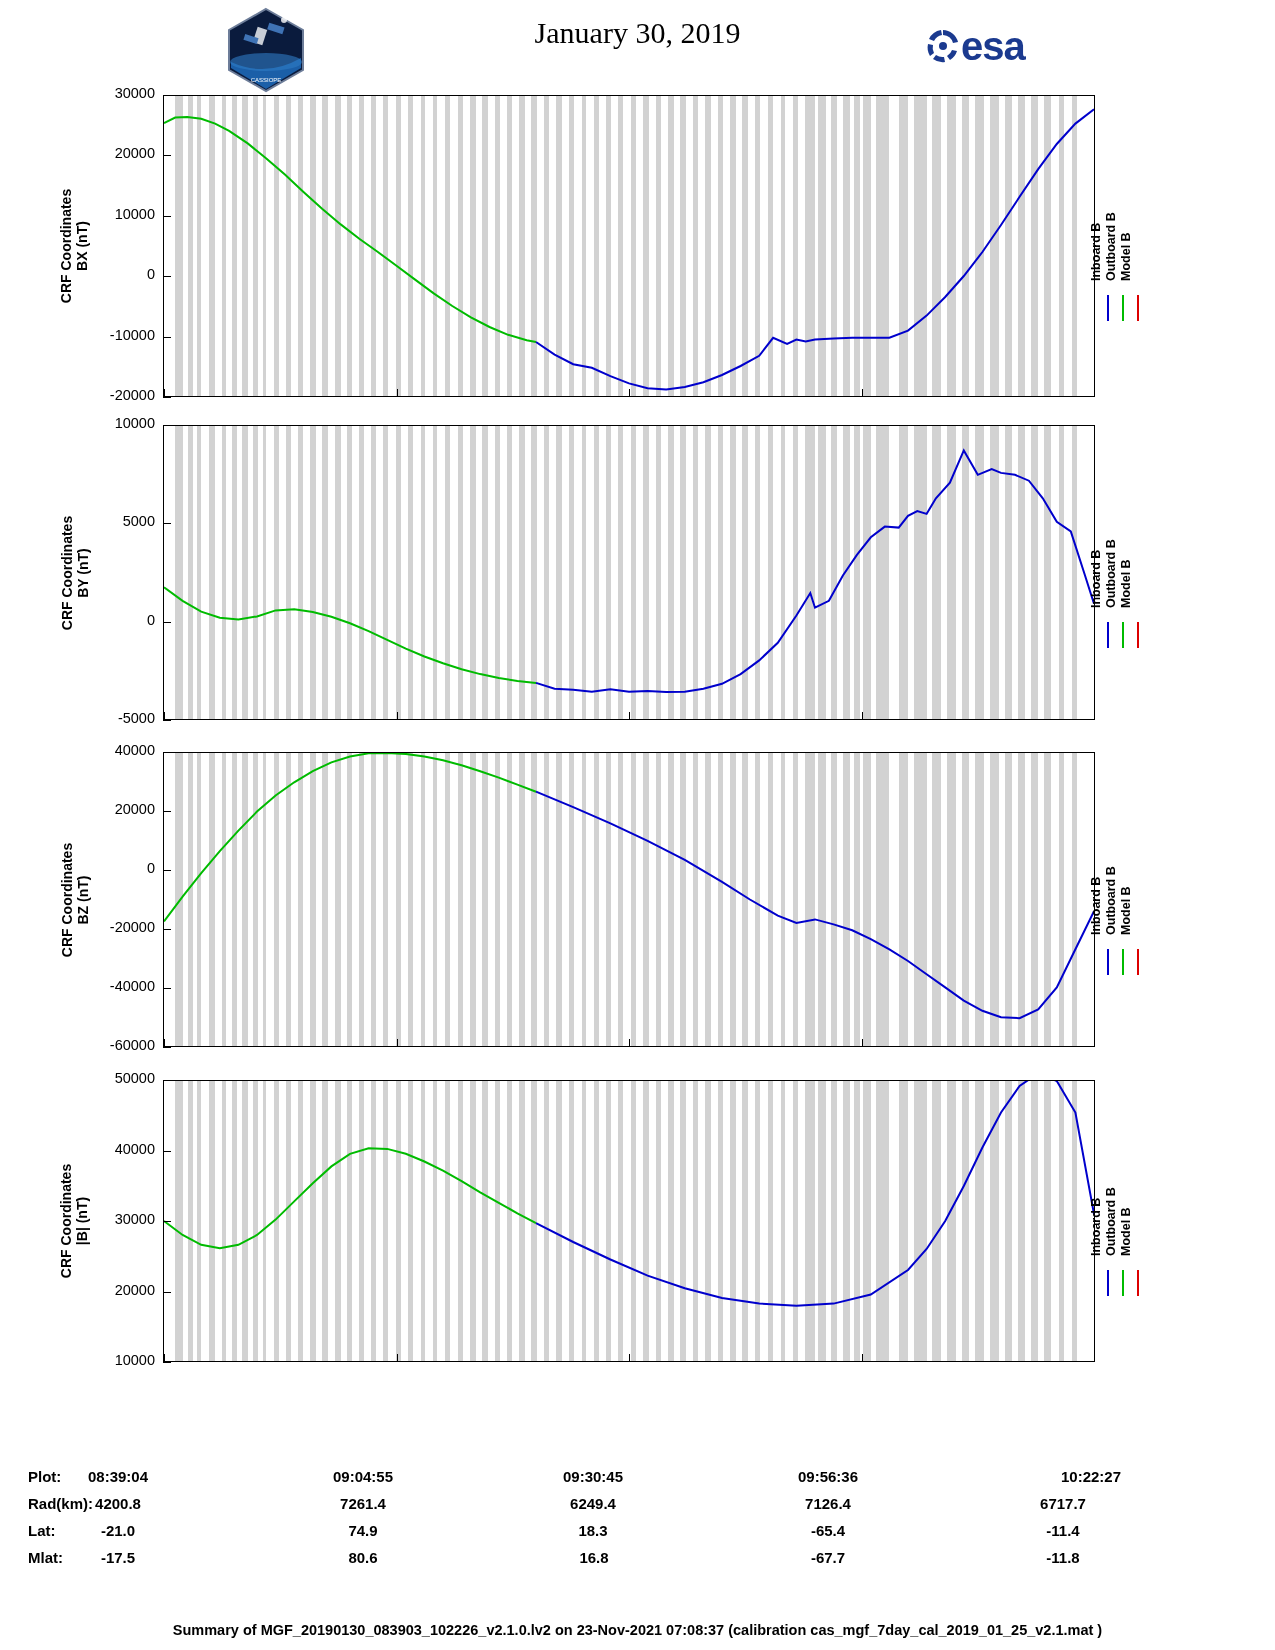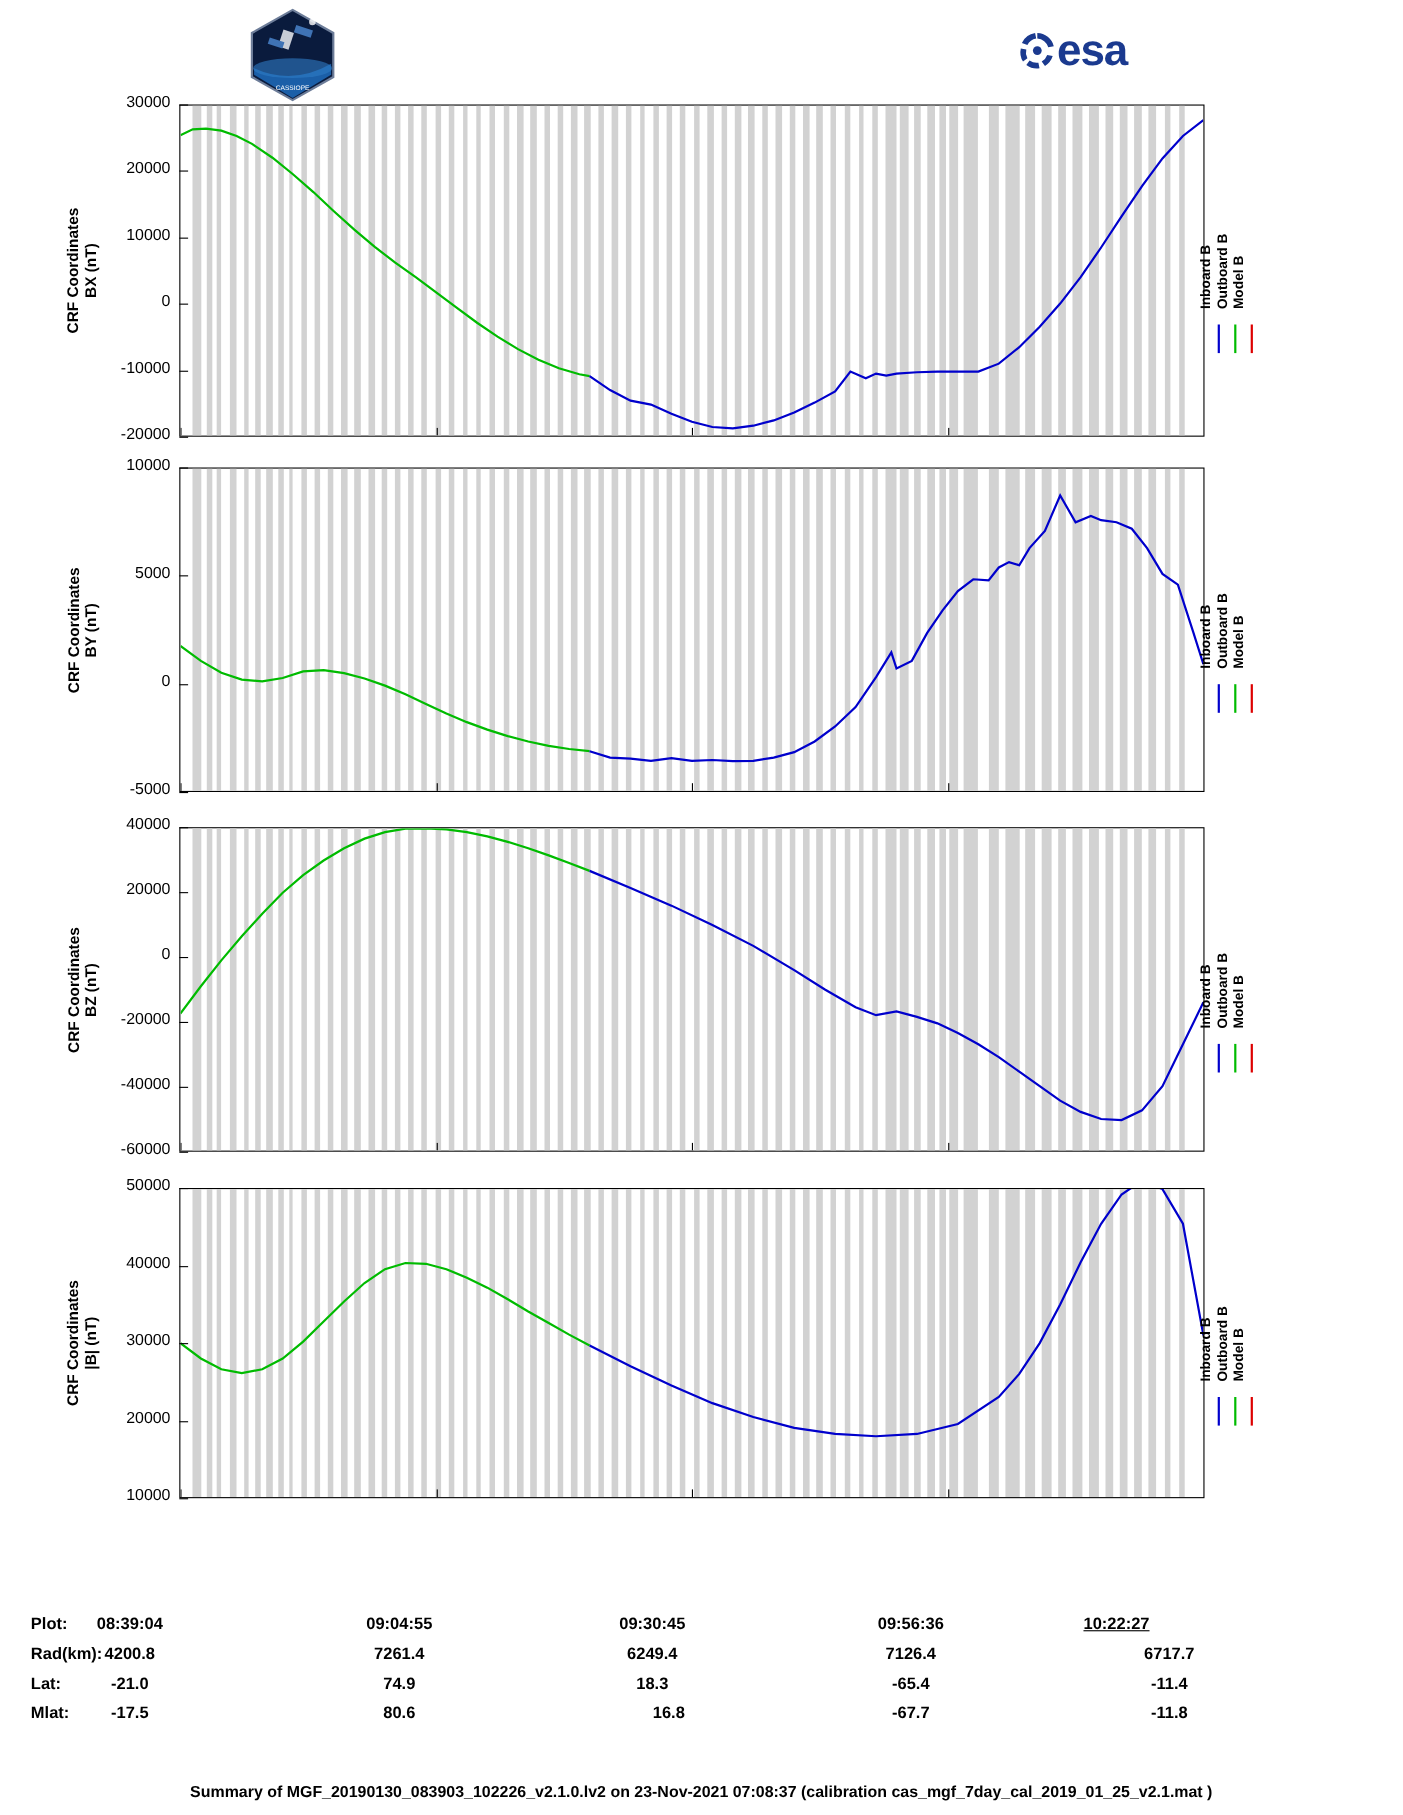--- a/index.html
+++ b/index.html
@@ -68,20 +68,21 @@
     font-size:14.5px;font-weight:700;color:#000;
   }
   .tickmark{position:absolute;width:1px;height:7px;background:#000;bottom:0;}
 </style>
 </head>
 <body>
 
 <div class="page">
 
   <div class="title">
+    <span class="l2">January 30, 2019</span>
   </div>
 
   <div class="logo-left">
     <svg width="88" height="88" viewBox="0 0 88 88">
       <polygon points="44,3 81,24 81,64 44,85 7,64 7,24" fill="#0a1b3d" stroke="#6d7d99" stroke-width="2"></polygon>
       <path d="M9,56 Q44,72 79,52 L79,62 L44,83 L9,62 Z" fill="#1b5fa8"></path>
       <ellipse cx="44" cy="56" rx="36" ry="9" fill="#2e7bc4" opacity="0.6"></ellipse>
       <rect x="33" y="22" width="10" height="16" fill="#c8cdd6" transform="rotate(18 38 30)"></rect>
       <rect x="46" y="19" width="16" height="7" fill="#3f73b5" transform="rotate(18 54 22)"></rect>
       <rect x="22" y="30" width="14" height="6" fill="#3f73b5" transform="rotate(18 29 33)"></rect>
@@ -595,21 +596,21 @@
       </div>
     </div>
 
   <div class="tbl" id="tbl">
       <div class="row">
         <div class="lbl">Plot:</div>
         <div class="val" style="left: 20px;">08:39:04</div>
         <div class="val" style="left: 265px;">09:04:55</div>
         <div class="val" style="left: 495px;">09:30:45</div>
         <div class="val" style="left: 730px;">09:56:36</div>
-        <div class="val" style="left: 917px; text-decoration: underline;">10:22:27</div>
+        <div class="val" style="left: 993px;">10:22:27</div>
       </div>
       <div class="row">
         <div class="lbl">Rad(km):</div>
         <div class="val" style="left: 20px;">4200.8</div>
         <div class="val" style="left: 265px;">7261.4</div>
         <div class="val" style="left: 495px;">6249.4</div>
         <div class="val" style="left: 730px;">7126.4</div>
         <div class="val" style="left: 965px;">6717.7</div>
       </div>
       <div class="row">
@@ -617,20 +618,20 @@
         <div class="val" style="left: 20px;">-21.0</div>
         <div class="val" style="left: 265px;">74.9</div>
         <div class="val" style="left: 495px;">18.3</div>
         <div class="val" style="left: 730px;">-65.4</div>
         <div class="val" style="left: 965px;">-11.4</div>
       </div>
       <div class="row">
         <div class="lbl">Mlat:</div>
         <div class="val" style="left: 20px;">-17.5</div>
         <div class="val" style="left: 265px;">80.6</div>
-        <div class="val" style="left: 510px;">16.8</div>
+        <div class="val" style="left: 496px;">16.8</div>
         <div class="val" style="left: 730px;">-67.7</div>
         <div class="val" style="left: 965px;">-11.8</div>
       </div>
     </div>
 
   <div class="footer">Summary of MGF_20190130_083903_102226_v2.1.0.lv2 on 23-Nov-2021 07:08:37 (calibration cas_mgf_7day_cal_2019_01_25_v2.1.mat )</div>
 </div>
 
 </body></html>

